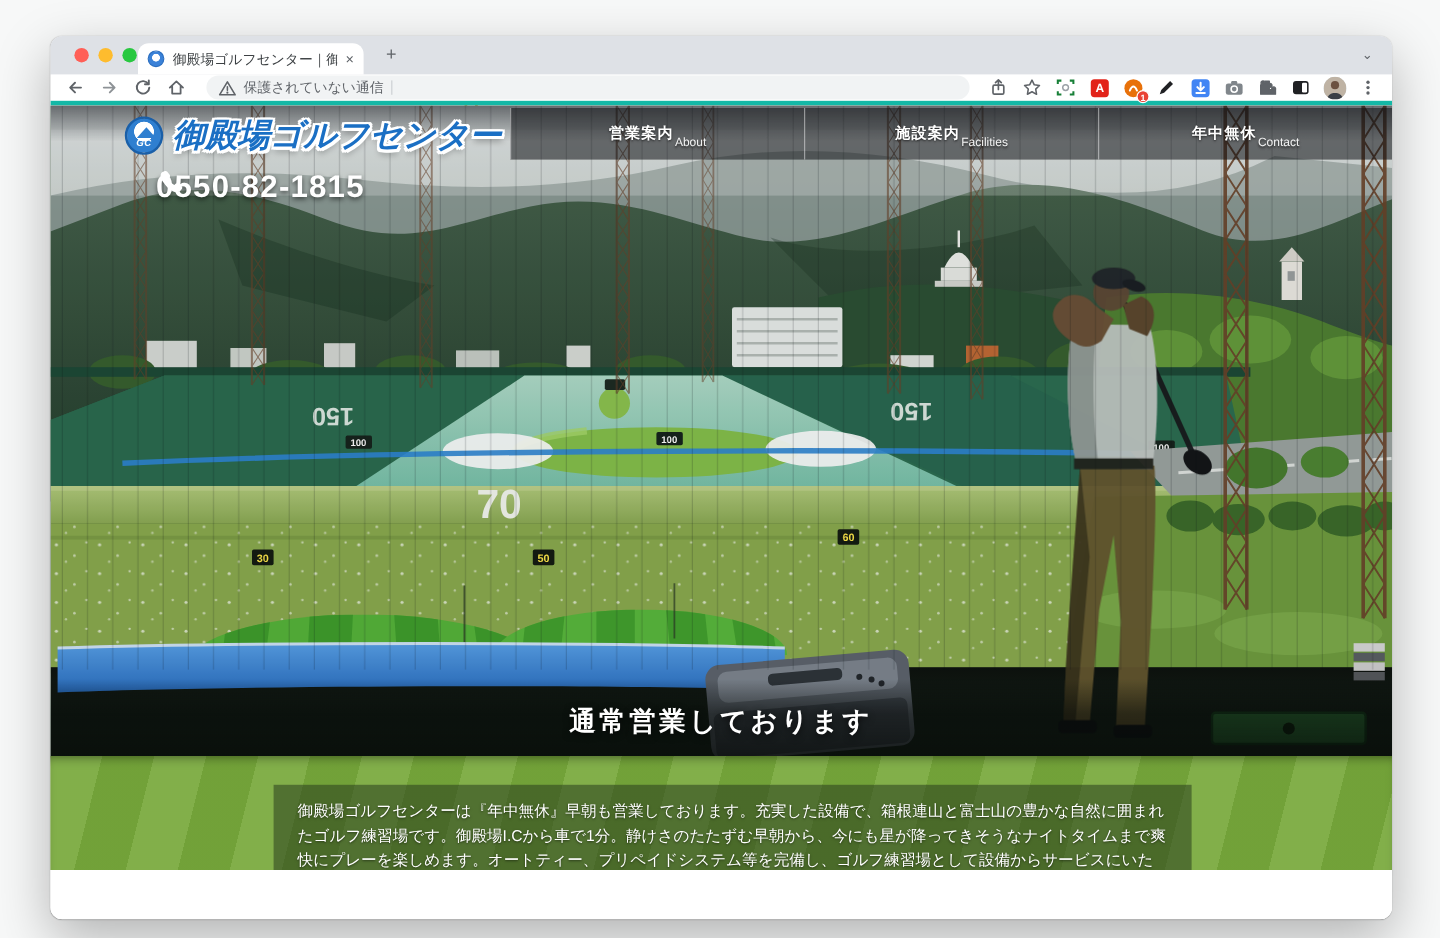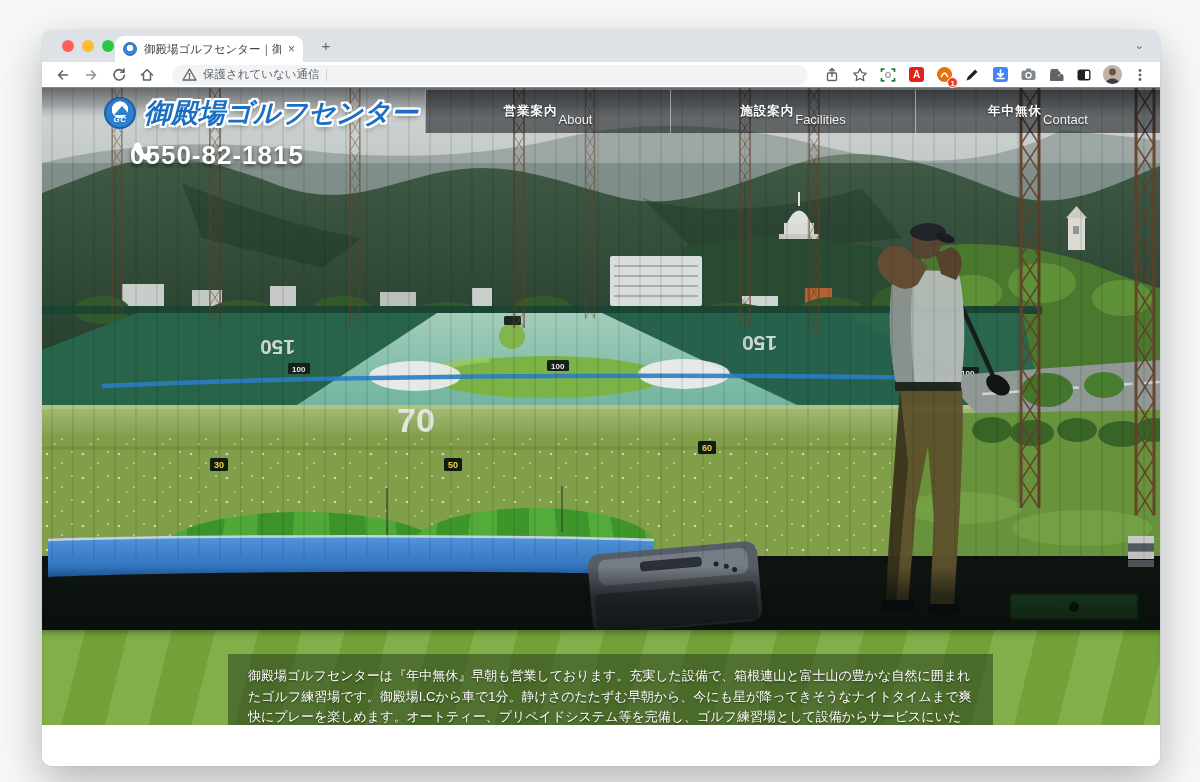--- a/index.html
+++ b/index.html
@@ -26,21 +26,21 @@
   .tab-title { flex:1; font-size:11.5px; color:#3c4043; white-space:nowrap; overflow:hidden; }
   .tab-close { font-size:12px; color:#5f6368; cursor:default; }
   .favicon { width:14px; height:14px; border-radius:50%;
     background:radial-gradient(circle at 50% 42%, #fff 0 3px, #3b82d8 3.5px 7px); flex:none; border:1px solid #2a6ec0;}
   .newtab { position:absolute; left:276px; top:8px; width:16px; height:16px; color:#5f6368;
     font-size:15px; line-height:16px; text-align:center; }
   .strip-chev { position:absolute; right:16px; top:9px; color:#5f6368; font-size:11px; }
 
   
   .toolbar { height:26px; background:#fff; display:flex; align-items:center; padding:0 10px; gap:6px;
-    border-bottom:1px solid #14b8a6; }
+    border-bottom:4px solid #14b8a6; }
   .tbtn { width:22px; height:22px; display:flex; align-items:center; justify-content:center; flex:none; }
   .omnibox { flex:1; height:20px; background:#f1f3f4; border-radius:11px; margin:0 8px;
     display:flex; align-items:center; padding:0 10px; gap:6px; min-width:0; }
   .sec-text { font-size:11.5px; color:#5f6368; white-space:nowrap; }
   .omni-div { width:1px; height:12px; background:#cdd0d4; }
   .url-text { font-size:16px; color:#4d7c0f; font-weight:bold; white-space:nowrap;margin-top:44px; }
   .actions { display:flex; align-items:center; gap:8px; flex:none; }
   .ab { position:relative; width:20px; height:20px; display:flex; align-items:center; justify-content:center; }
   .badge { position:absolute; right:-4px; bottom:-3px; min-width:11px; height:11px; border-radius:6px;
     background:#e94235; color:#fff; font-size:7.5px; line-height:11px; text-align:center; padding:0 2px;
@@ -49,21 +49,21 @@
 
   
   .content { position:relative; width:1118px; height:678px; background:#fff; }
   .hero { position:relative; width:1118px; height:542px; overflow:hidden; background:#36503c; }
   .hero svg { position:absolute; inset:0; display:block; }
 
   .site-nav { position:absolute; top:2px; right:0; width:735px; height:43px; display:flex; }
   .nav-item { flex:1; background:rgba(14,16,20,.55); border-left:1px solid rgba(255,255,255,.45);
     color:#fff; display:flex; flex-direction:row; align-items:center; justify-content:center; gap:1px; }
   .nav-jp { font-size:12.5px; font-weight:bold; letter-spacing:1px; text-shadow:0 1px 2px rgba(0,0,0,.7); }
-  .nav-en { font-size:13px; opacity:.92; text-shadow:0 1px 2px rgba(0,0,0,.7);margin-top:15px; }
+  .nav-en { font-size:10px; opacity:.92; text-shadow:0 1px 2px rgba(0,0,0,.7);margin-top:15px; }
 
   .logo-row { position:absolute; top:7px; left:62px; display:flex; align-items:center; gap:8px; }
   .logo-badge { width:32px; height:32px; border-radius:50%; flex:none;
     background:radial-gradient(circle at 50% 38%, #ffffff 0 8px, #2f7fd0 8.5px 16px);
     border:2px solid #15therefore; border:2px solid #1a5fa8; position:relative; }
   .logo-badge span { position:absolute; left:0; right:0; bottom:3px; text-align:center;
     font-size:8px; font-weight:bold; color:#fff; letter-spacing:.5px;font-style:italic; }
   .logo-badge i { position:absolute; left:8px; top:7px; width:0; height:0;
     border-left:8px solid transparent; border-right:8px solid transparent; border-bottom:9px solid #2f7fd0; }
   .logo-name { font-size:27px; font-weight:900; color:#1a6fc4; letter-spacing:0px; font-style:italic;
@@ -495,20 +495,21 @@
           <div class="logo-name">御殿場ゴルフセンター</div>
         </div>
 
         <div class="phone-row">
           <svg width="24" height="24">
             <path d="M5 3.5c-1.5 1.5-1.8 4 .8 8 2.2 3.4 5.2 6.5 8.7 8 2.8 1.2 4.6.8 5.8-.5l1.2-1.4c.6-.8.5-1.8-.2-2.4l-2.8-2.2c-.7-.5-1.6-.5-2.2.2l-1 1c-1.5-.7-4.3-3.3-5.2-5.2l1.1-1c.6-.6.7-1.6.2-2.3L9.4 3.1c-.6-.8-1.7-.9-2.5-.3Z" fill="#ffffff"></path>
           </svg>
           <span class="phone-num">0550-82-1815</span>
         </div>
 
+        <div class="headline">通常営業しております</div>
       </div>
 
       <div class="greenband">
         <div class="introbox">
           <p>御殿場ゴルフセンターは『年中無休』早朝も営業しております。充実した設備で、箱根連山と富士山の豊かな自然に囲まれたゴルフ練習場です。御殿場I.Cから車で1分。静けさのたたずむ早朝から、今にも星が降ってきそうなナイトタイムまで爽快にプレーを楽しめます。オートティー、プリペイドシステム等を完備し、ゴルフ練習場として設備からサービスにいたるまでご満足いただけるように設計されてい</p>
         </div>
       </div>
 
       <div class="whitegap"></div>
     </div>

